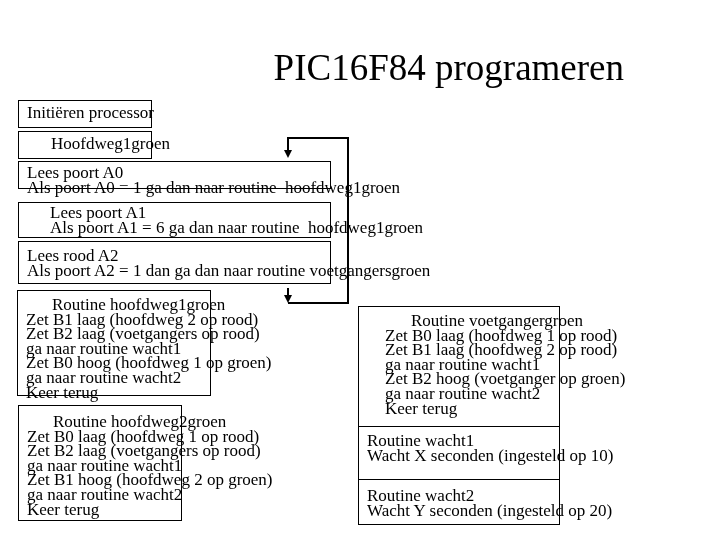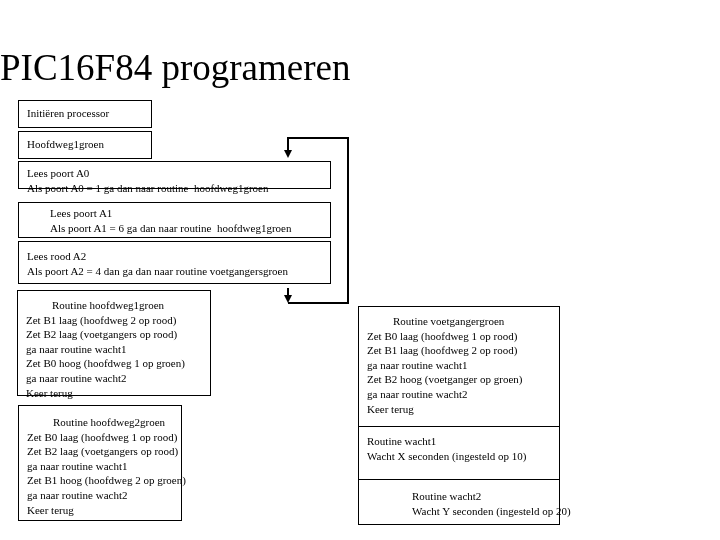--- a/index.html
+++ b/index.html
@@ -14,33 +14,33 @@
     background: #ffffff;
     overflow: hidden;
     font-family: "Liberation Serif", "DejaVu Serif", serif;
     color: #000000;
   }
   #slide-title {
     position: absolute;
     left: 0;
     top: 46px;
     width: 624px;
-    text-align: left;
+    text-align: right;
     font-size: 37px;
     line-height: 44px;
     font-weight: normal;
     letter-spacing: 0px;
     white-space: nowrap;
   }
   .box {
     position: absolute;
     box-sizing: border-box;
     border: 1px solid #000000;
     background: #ffffff;
-    font-size: 11px;
+    font-size: 17px;
     line-height: 14.6px;
     padding: 0;
   }
   .box .lines {
     padding: 2px 0 0 8px;
   }
   .box .line {
     white-space: pre;
     display: block;
   }
@@ -82,21 +82,21 @@
   <div class="arrow-head" style="left:284px; top:150px;"></div>
   <div class="conn" style="left:287px; top:288px; width:2px; height:9px;"></div>
   <div class="arrow-head" style="left:284px; top:295px;"></div>
 
   <div class="box" style="left:18px; top:100px; width:134px; height:28px;">
     <div class="lines" style="padding-top:5px;">
       <span class="line">Initiëren processor</span>
     </div>
   </div>
 
-  <div class="box" style="left:18px; top:131px; width:134px; height:28px;">
+  <div class="box" style="left:18px; top:131px; width:134px; height:28px;padding-left:24px;">
     <div class="lines" style="padding-top:5px;">
       <span class="line">Hoofdweg1groen</span>
     </div>
   </div>
 
   <div class="box" style="left:18px; top:161px; width:313px; height:28px;">
     <div class="lines" style="padding-top:4px;">
       <span class="line">Lees poort A0</span>
       <span class="line">Als poort A0 = 1 ga dan naar routine  hoofdweg1groen</span>
     </div>
@@ -105,21 +105,21 @@
   <div class="box" style="left:18px; top:202px; width:313px; height:36px;">
     <div class="lines" style="padding-top:3px;margin-left:23px;">
       <span class="line">Lees poort A1</span>
       <span class="line">Als poort A1 = 6 ga dan naar routine  hoofdweg1groen</span>
     </div>
   </div>
 
   <div class="box" style="left:18px; top:241px; width:313px; height:43px;">
     <div class="lines" style="padding-top:7px;">
       <span class="line">Lees rood A2</span>
-      <span class="line">Als poort A2 = 4 dan ga dan naar routine voetgangersgroen</span>
+      <span class="line">Als poort A2 = 1 dan ga dan naar routine voetgangersgroen</span>
     </div>
   </div>
 
   <div class="box center-first pad-top" style="left:17px; top:290px; width:194px; height:106px;">
     <div class="lines">
       <span class="line">Routine hoofdweg1groen</span>
       <span class="line">Zet B1 laag (hoofdweg 2 op rood)</span>
       <span class="line">Zet B2 laag (voetgangers op rood)</span>
       <span class="line">ga naar routine wacht1</span>
       <span class="line">Zet B0 hoog (hoofdweg 1 op groen)</span>
@@ -133,39 +133,39 @@
       <span class="line">Routine hoofdweg2groen</span>
       <span class="line">Zet B0 laag (hoofdweg 1 op rood)</span>
       <span class="line">Zet B2 laag (voetgangers op rood)</span>
       <span class="line">ga naar routine wacht1</span>
       <span class="line">Zet B1 hoog (hoofdweg 2 op groen)</span>
       <span class="line">ga naar routine wacht2</span>
       <span class="line">Keer terug</span>
     </div>
   </div>
 
-  <div class="box center-first pad-top" style="left:358px; top:306px; width:202px; height:146px;">
+  <div class="box center-first pad-top" style="left:358px; top:306px; width:202px; height:146px;padding-left:18px;">
     <div class="lines">
       <span class="line">Routine voetgangergroen</span>
       <span class="line">Zet B0 laag (hoofdweg 1 op rood)</span>
       <span class="line">Zet B1 laag (hoofdweg 2 op rood)</span>
       <span class="line">ga naar routine wacht1</span>
       <span class="line">Zet B2 hoog (voetganger op groen)</span>
       <span class="line">ga naar routine wacht2</span>
       <span class="line">Keer terug</span>
     </div>
   </div>
 
   <div class="box" style="left:358px; top:426px; width:202px; height:54px;">
     <div class="lines" style="padding-top:7px;">
       <span class="line">Routine wacht1</span>
       <span class="line">Wacht X seconden (ingesteld op 10)</span>
     </div>
   </div>
 
   <div class="box" style="left:358px; top:479px; width:202px; height:46px;">
-    <div class="lines" style="padding-top:9px;margin-left:45px;">
+    <div class="lines" style="padding-top:9px;">
       <span class="line">Routine wacht2</span>
       <span class="line">Wacht Y seconden (ingesteld op 20)</span>
     </div>
   </div>
 
 </div>
 
 </body></html>

